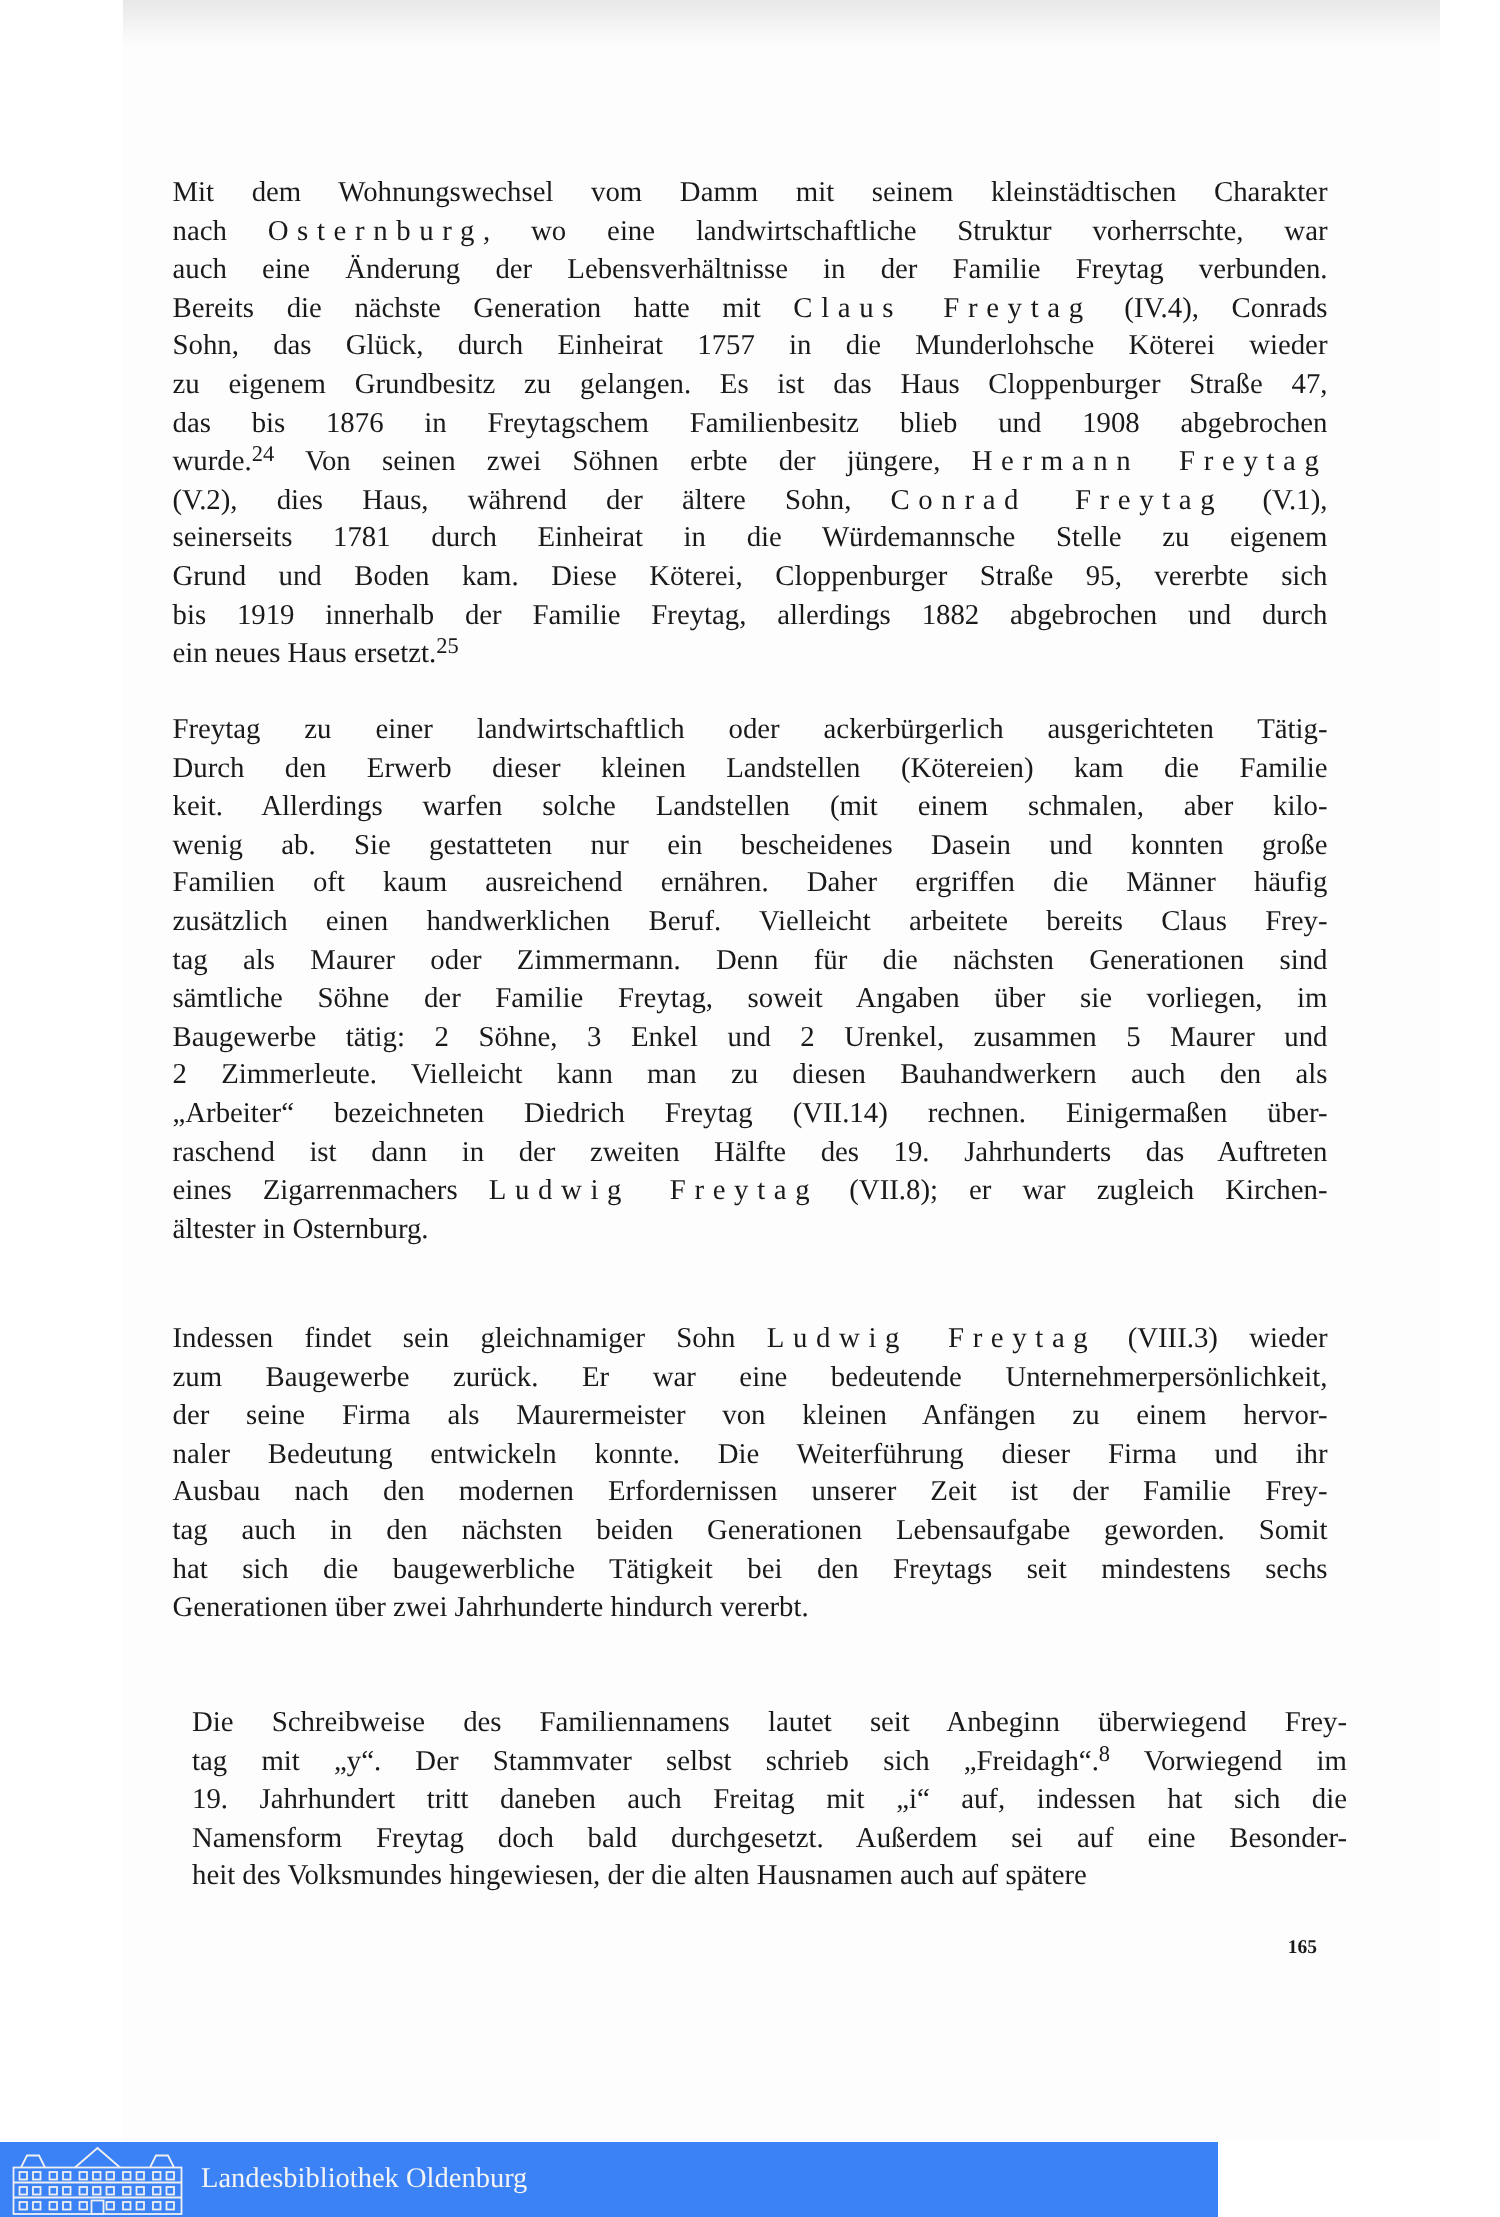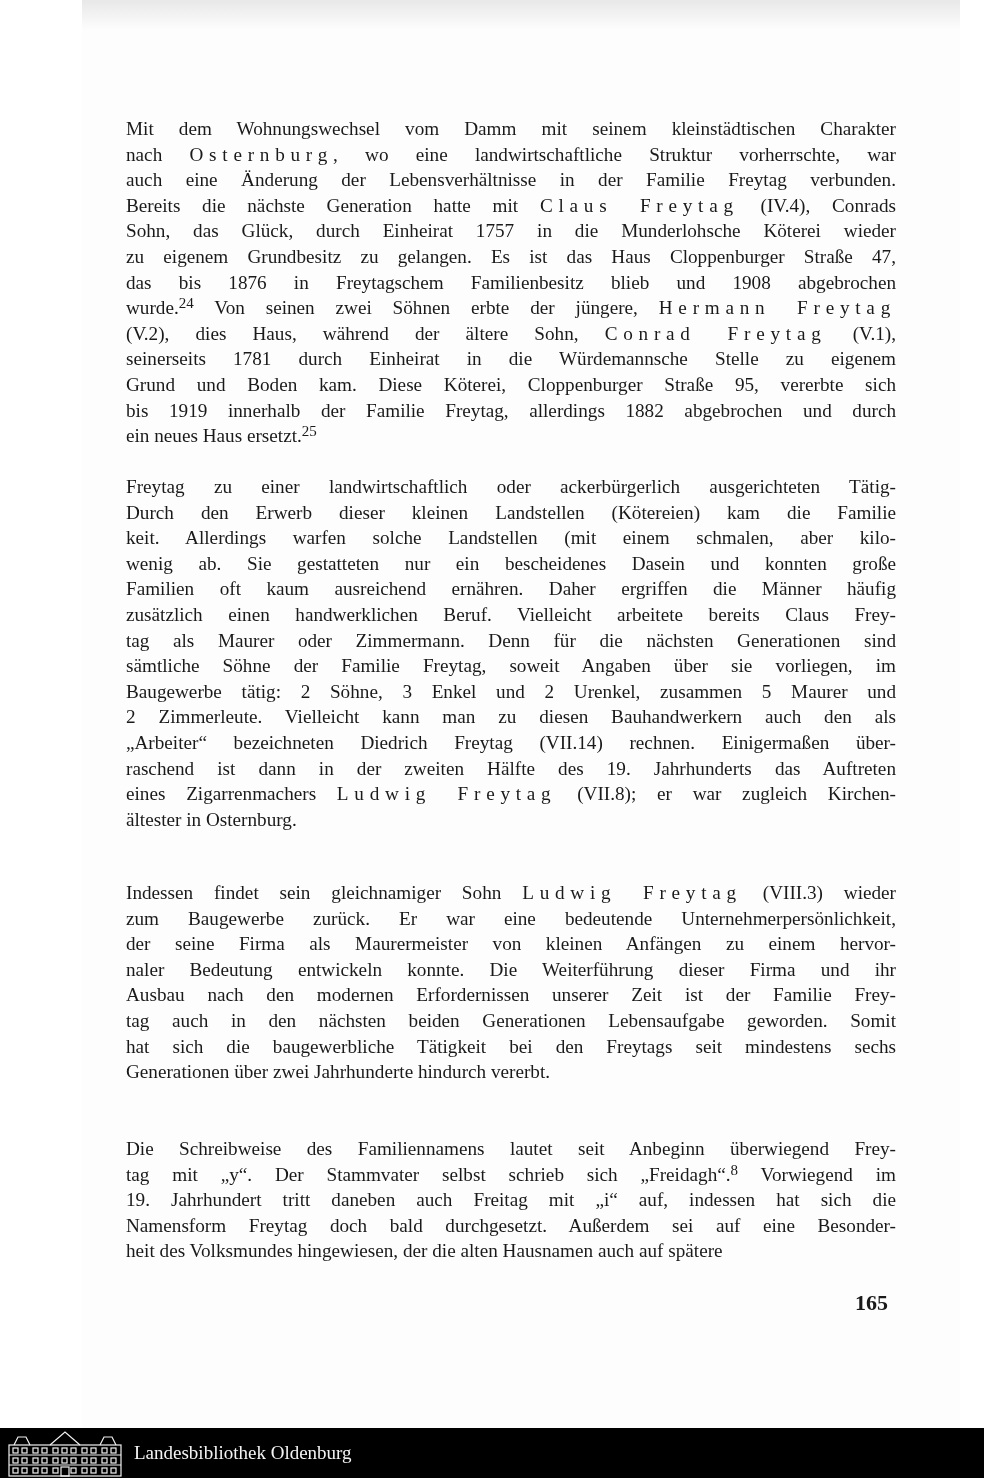--- a/index.html
+++ b/index.html
@@ -10,42 +10,42 @@
     }
     .scan {
       position: absolute; left: 82px; top: 0; width: 878px; height: 1428px;
       background: #fdfdfd;
     }
     .scan-top {
       position: absolute; left: 0; top: 0; width: 100%; height: 30px;
       background: linear-gradient(#e8e8e8, #fdfdfd);
     }
     .text-block {
-      position: absolute; left: 126px; width: 770px;
+      position: absolute; left: 115px; width: 770px;
       font-family: "Liberation Serif", serif;
       font-size: 19.2px; line-height: 25.6px; color: #1a1a1a;
     }
     .line {
       display: block; white-space: nowrap; text-align: justify; text-align-last: justify;
       height: 25.6px;
     }
     .line.last { text-align-last: left; }
     .sp { letter-spacing: 0.3em; }
     sup { font-size: 15px; line-height: 0; vertical-align: 6px; }
     .p1 { top: 116px; }
     .p2 { top: 474px; }
     .p3 { top: 880px; }
-    .p4 { top: 1136px; }
+    .p4 { top: 1136px; margin-left: 13px; }
     .page-number {
-      position: absolute; right: 112px; top: 1290px;
-      font-family: "Liberation Serif", serif; font-weight: bold; font-size: 22px; color: #1a1a1a;
+      position: absolute; right: 122px; top: 1290px;
+      font-family: "Liberation Serif", serif; font-weight: bold; font-size: 13px; color: #1a1a1a;
     }
     .footer {
-      position: absolute; left: 0; top: 1428px; width: 984px; height: 50px;
-      background: #000000; display: flex; align-items: center;
+      position: absolute; left: 0; top: 1428px; width: 812px; height: 50px;
+      background: #3b82f6; display: flex; align-items: center;
     }
     .logo { margin-left: 6px; width: 118px; height: 48px; }
     .footer-label {
       margin-left: 10px; color: #f4f4f4;
       font-family: "Liberation Serif", serif; font-size: 19px;
     }
   </style>
 </head>
 <body>
 

